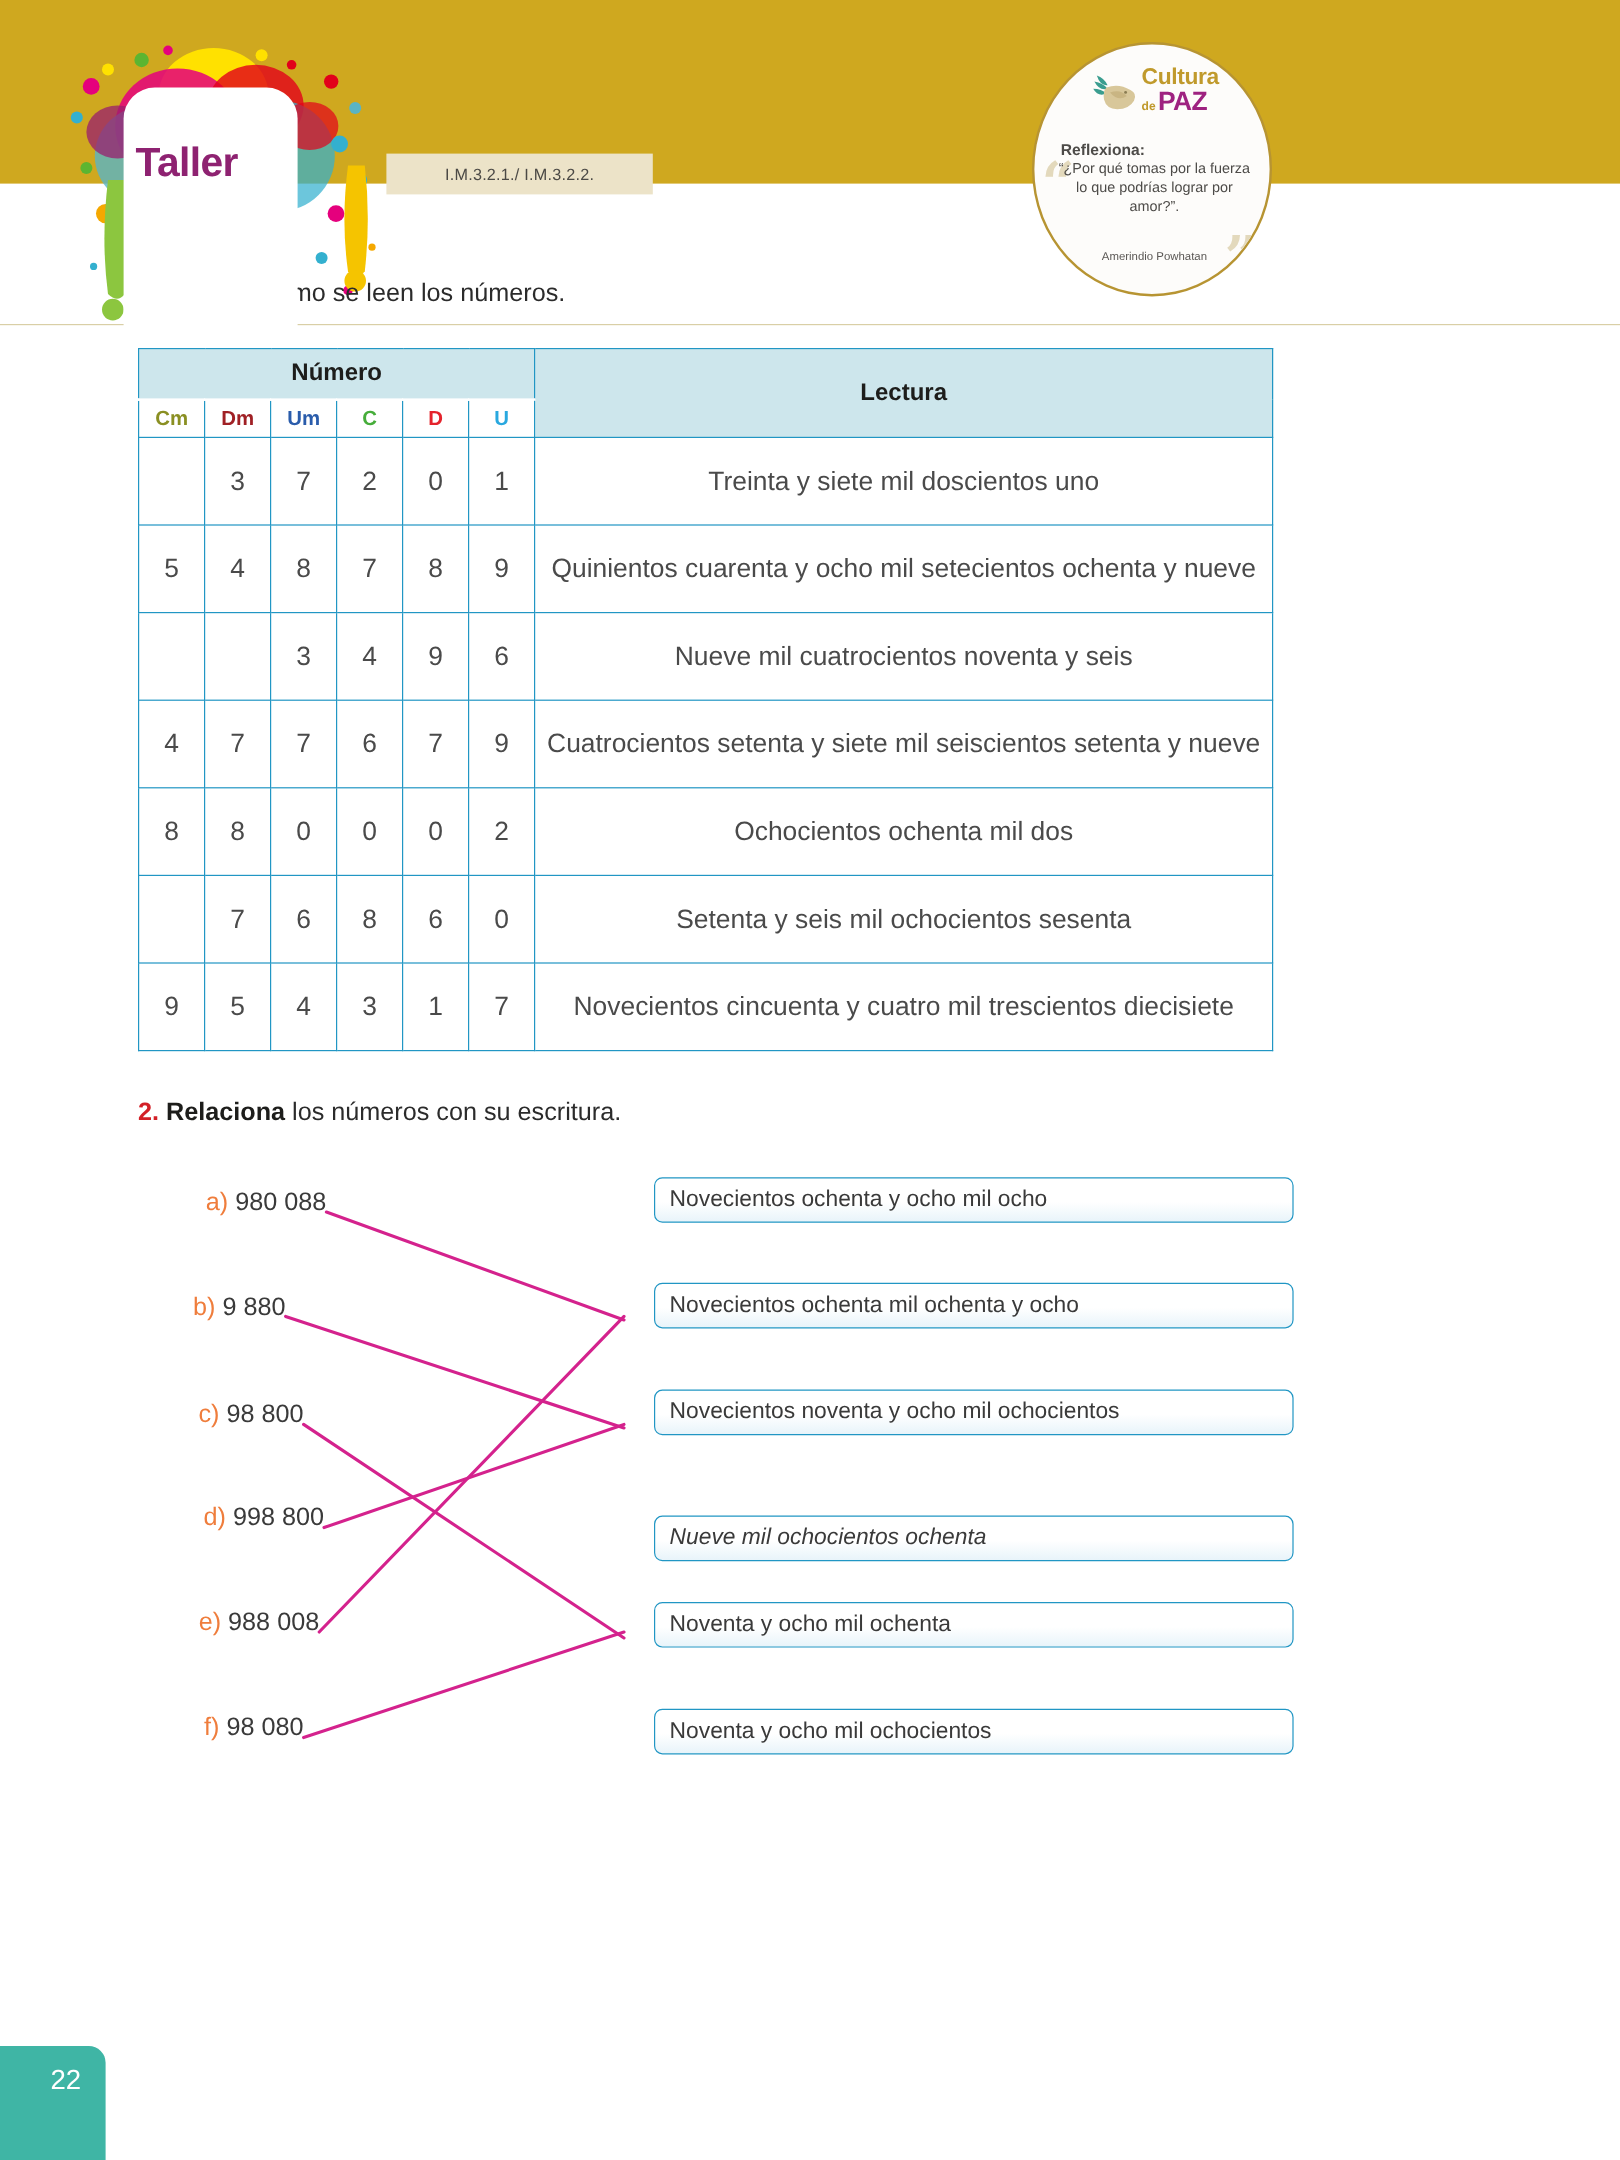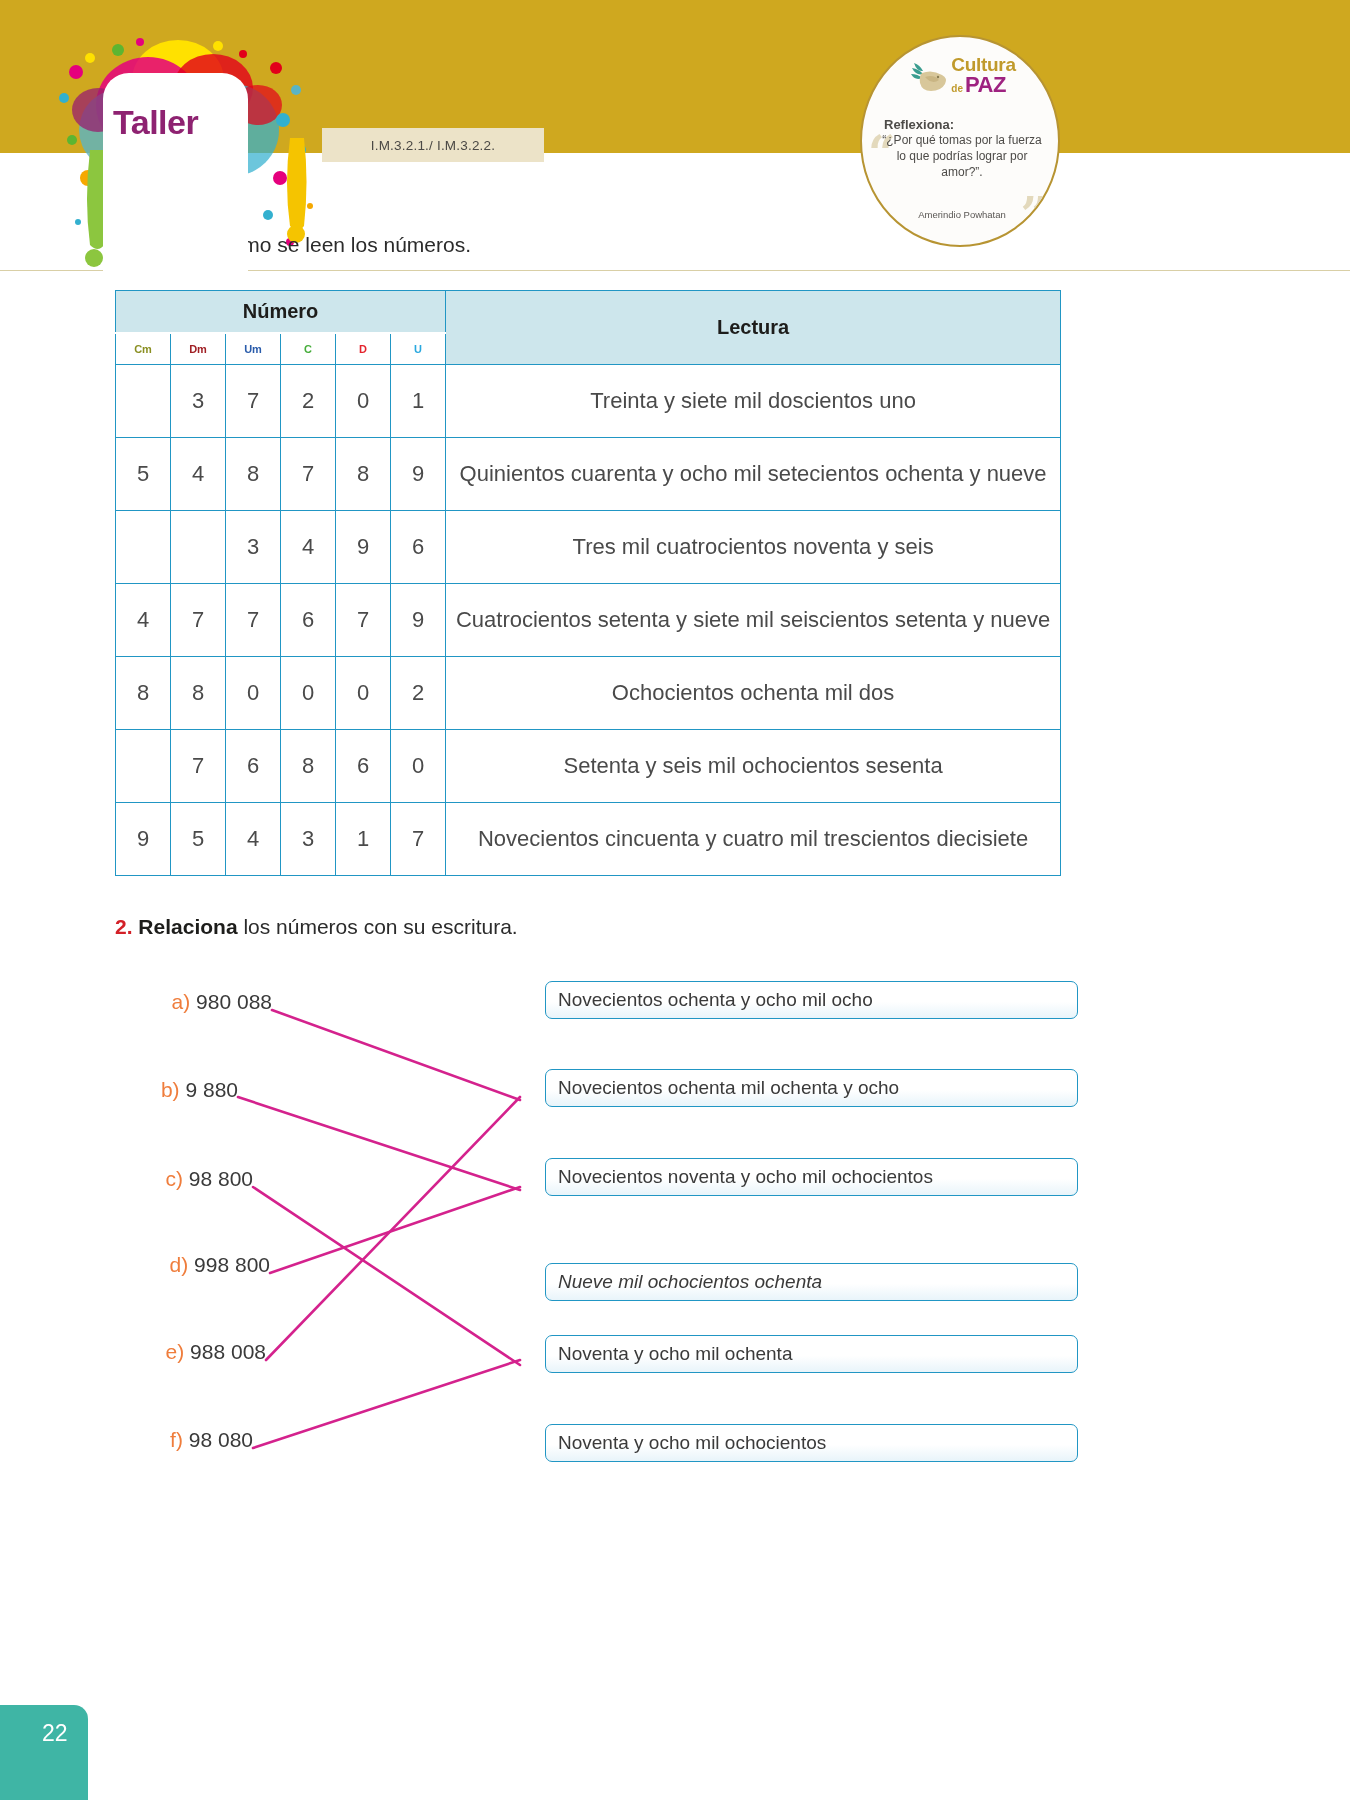--- a/index.html
+++ b/index.html
@@ -23,21 +23,21 @@
     pointer-events: none;
   }
   .taller-chip {
     position: absolute; left: 103px; top: 73px;
     width: 145px; height: 200px;
     background: #ffffff;
     border-radius: 26px 26px 0 0;
     z-index: 3;
   }
   .taller-text {
-    position: absolute; left: 113px; top: 103px;
+    position: absolute; left: 113px; top: 117px;
     width: 130px;
     z-index: 4;
     font-size: 34px;
     font-weight: bold;
     color: #8e2271;
     letter-spacing: -0.5px;
   }
   .code-chip {
     position: absolute; left: 322px; top: 128px;
     width: 222px; height: 34px;
@@ -125,21 +125,21 @@
   .th-lectura {
     background: #cde6ec;
     font-size: 20px;
     font-weight: bold;
     color: #1d1d1b;
     margin-top: 44px;
   }
   .th-sub {
     background: #ffffff;
     height: 32px;
-    font-size: 11px;
+    font-size: 17px;
     font-weight: bold;
   }
   .c-cm { color: #8a8f22; }
   .c-dm { color: #a02025; }
   .c-um { color: #2a5cab; }
   .c-c  { color: #46ad3a; }
   .c-d  { color: #e4232c; }
   .c-u  { color: #29a8df; }
 
   .pv-table tbody td { height: 73px; font-size: 22px; color: #4a4a4a; }
@@ -314,21 +314,21 @@
       <td>9</td>
       <td class="cell-lectura">Quinientos cuarenta y ocho mil setecientos ochenta y nueve</td>
     </tr>
     <tr>
       <td></td>
       <td></td>
       <td>3</td>
       <td>4</td>
       <td>9</td>
       <td>6</td>
-      <td class="cell-lectura">Tres mil cuatrocientos noventa y seis</td>
+      <td class="cell-lectura">Nueve mil cuatrocientos noventa y seis</td>
     </tr>
     <tr>
       <td>4</td>
       <td>7</td>
       <td>7</td>
       <td>6</td>
       <td>7</td>
       <td>9</td>
       <td class="cell-lectura">Cuatrocientos setenta y siete mil seiscientos setenta y nueve</td>
     </tr>

